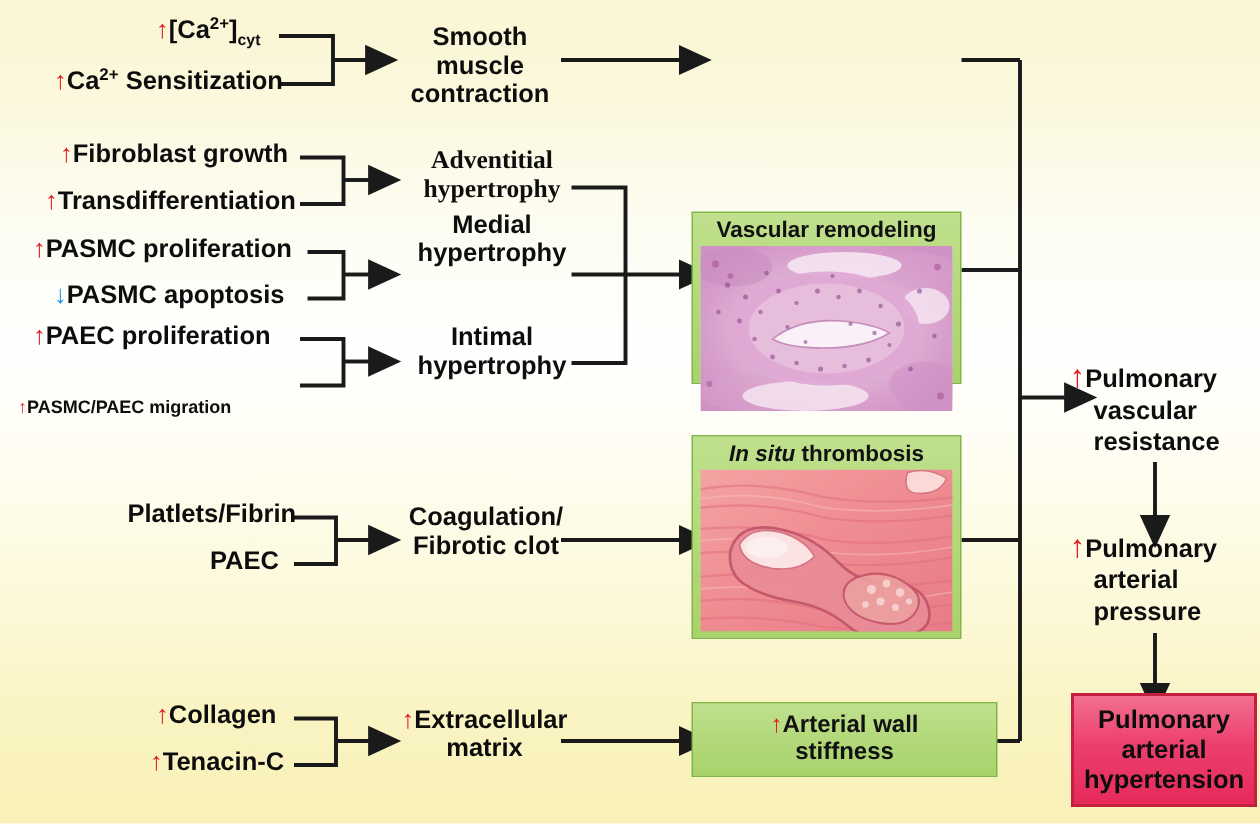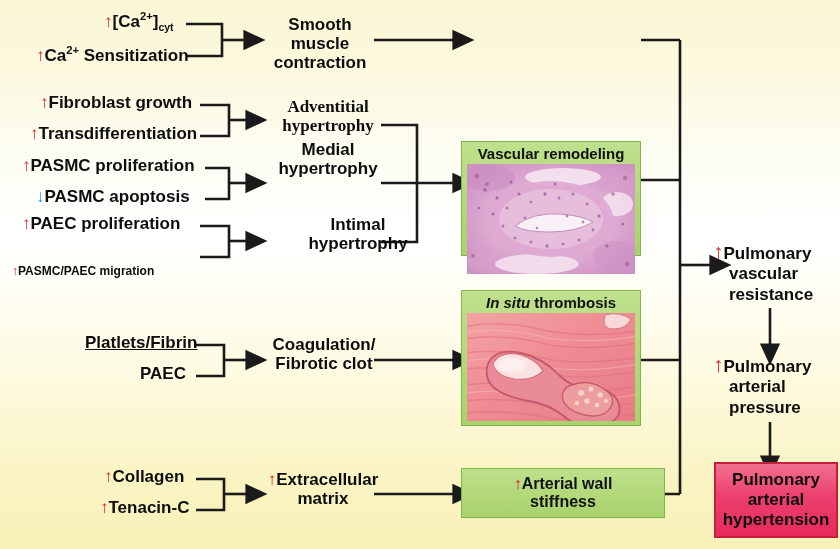--- a/index.html
+++ b/index.html
@@ -140,21 +140,21 @@
   </div>
 
   <div class="lbl" style="left:22px;top:214px;font-size:17px;">
     <span class="up">↑</span><span>PAEC proliferation</span>
   </div>
 
   <div class="lbl" style="left:12px;top:245px;font-size:12px;margin-top:20px;">
     <span class="up">↑</span><span>PASMC/PAEC migration</span>
   </div>
 
-  <div class="lbl" style="left:85px;top:333px;font-size:17px;text-decoration:underline;">Platlets/Fibrin</div>
+  <div class="lbl" style="left:85px;top:333px;font-size:17px;">Platlets/Fibrin</div>
 
   <div class="lbl" style="left:140px;top:364px;font-size:17px;">PAEC</div>
 
   <div class="lbl" style="left:104px;top:467px;font-size:17px;">
     <span class="up">↑</span><span>Collagen</span>
   </div>
 
   <div class="lbl" style="left:100px;top:498px;font-size:17px;">
     <span class="up">↑</span><span>Tenacin-C</span>
   </div>
@@ -167,21 +167,21 @@
   <div class="lbl ctr" style="left:273px;top:97px;width:110px;font-size:17px;font-family:Liberation Serif, serif;">
     <span>Adventitial</span><br>
     <span>hypertrophy</span>
   </div>
 
   <div class="lbl ctr" style="left:273px;top:140px;width:110px;font-size:17px;">
     <span>Medial</span><br>
     <span>hypertrophy</span>
   </div>
 
-  <div class="lbl ctr" style="left:273px;top:215px;width:110px;font-size:17px;margin-left:30px;">
+  <div class="lbl ctr" style="left:273px;top:215px;width:110px;font-size:17px;">
     <span>Intimal</span><br>
     <span>hypertrophy</span>
   </div>
 
   <div class="lbl ctr" style="left:268px;top:335px;width:112px;font-size:17px;">
     <span>Coagulation/</span><br>
     <span>Fibrotic clot</span>
   </div>
 
   <div class="lbl ctr" style="left:262px;top:470px;width:122px;font-size:17px;">

